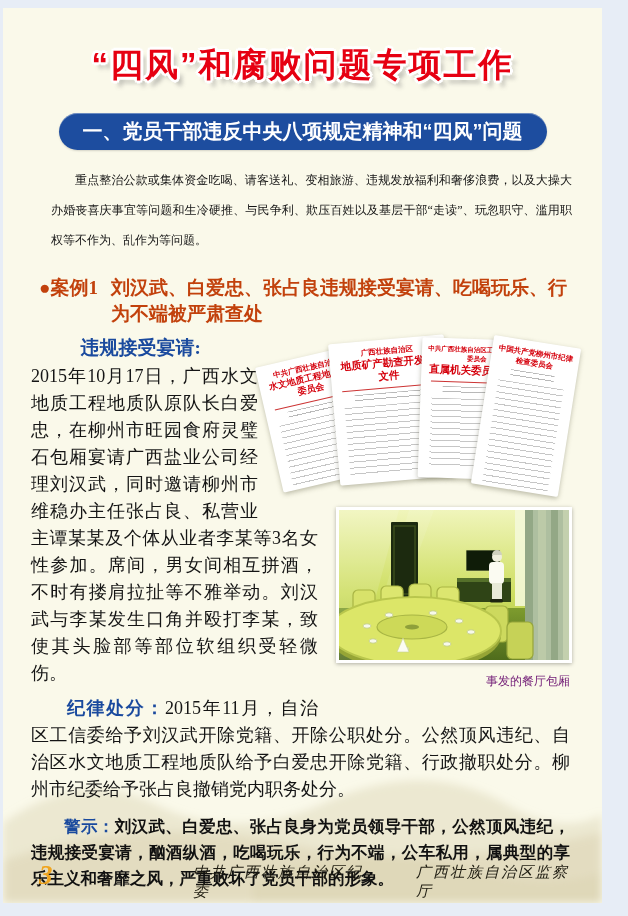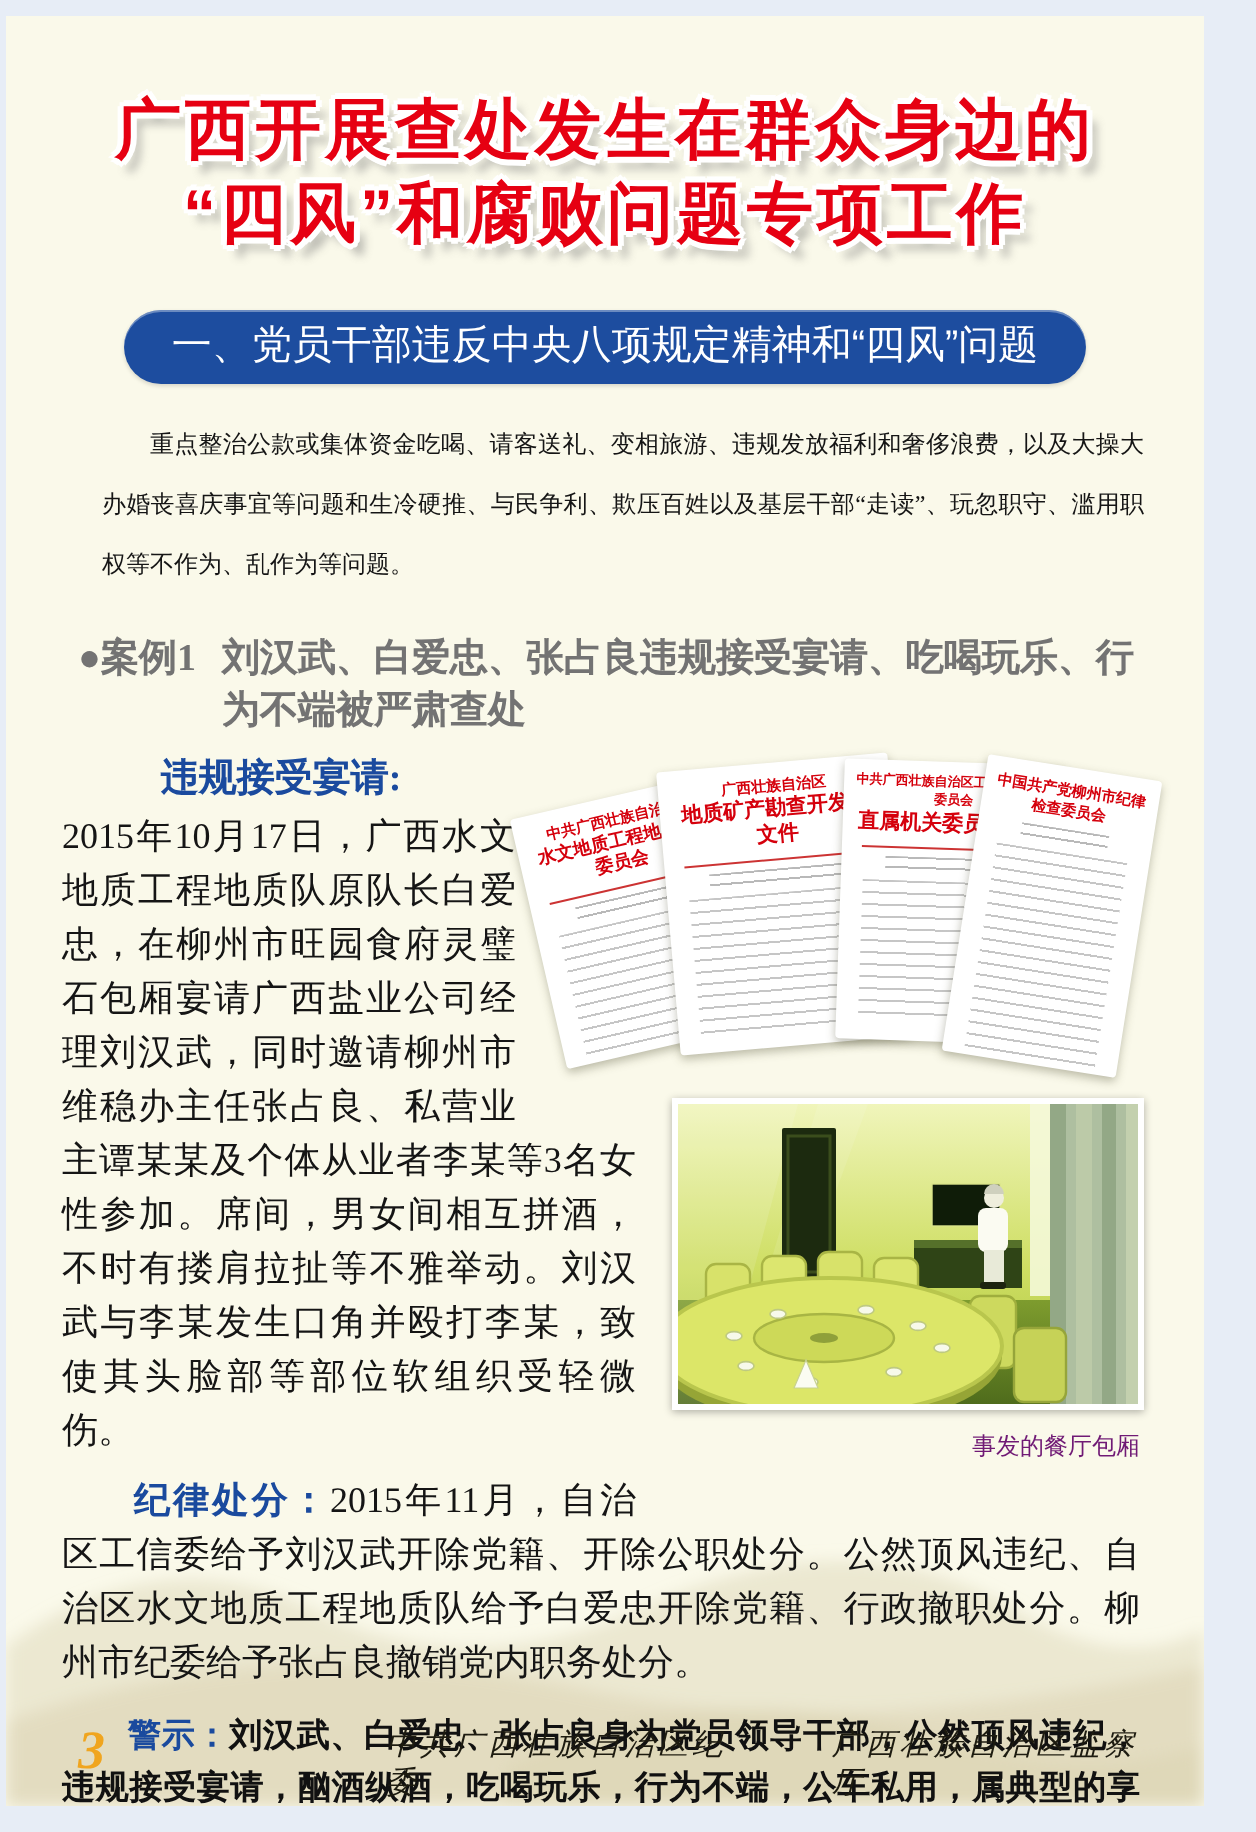--- a/index.html
+++ b/index.html
@@ -23,32 +23,32 @@
     text-shadow:
       -3px 0 0 #fff,3px 0 0 #fff,0 -3px 0 #fff,0 3px 0 #fff,
       -2px -2px 0 #fff,2px -2px 0 #fff,-2px 2px 0 #fff,2px 2px 0 #fff,
       5px 6px 4px rgba(110,110,110,.45);
     position:relative;z-index:2;
   }
   .banner{
     margin:27px auto 0;width:fit-content;
     background:#1d4d9f;color:#ffffff;
     font-family:"Liberation Sans","DejaVu Sans",sans-serif;
-    font-weight:normal;font-size:20px;line-height:1;
+    font-weight:bold;font-size:20px;line-height:1;
     padding:8px 24px 9px;border-radius:19px;
     box-shadow:inset 0 1px 0 rgba(255,255,255,.35), 0 1px 2px rgba(0,0,0,.15);
     position:relative;z-index:2;
   }
   .intro{
     margin:15px 30px 0 48px;font-size:12px;line-height:30px;color:#151515;
     text-align:justify;text-indent:2em;position:relative;z-index:2;
   }
   .case-title{
     margin:20px 26px 0 36px;display:flex;gap:13px;
-    color:#737373;font-weight:bold;font-size:19px;line-height:26px;
+    color:#c2410c;font-weight:bold;font-size:19px;line-height:26px;
     position:relative;z-index:2;
   }
   .case-title .num{white-space:nowrap;}
   .case-body{
     margin:8px 32px 0 28px;font-size:18px;line-height:27px;color:#151515;
     position:relative;z-index:2;
   }
   .fact-label{
     display:block;color:#1a4a9e;font-weight:bold;font-size:19px;line-height:26px;
     padding-left:2.6em;
@@ -119,21 +119,20 @@
       </filter>
     </defs>
     <g filter="url(#soft)">
       <path d="M0,120 Q80,62 160,105 Q240,140 330,96 Q430,55 510,105 Q560,132 599,112 L599,200 L0,200 Z" fill="#d6cca8" opacity="0.38"></path>
       <path d="M0,158 Q140,108 290,142 Q420,170 599,130 L599,200 L0,200 Z" fill="#cdc29a" opacity="0.32"></path>
       <path d="M250,180 Q360,130 470,168 Q540,188 599,170 L599,200 L250,200 Z" fill="#d9d0b0" opacity="0.4"></path>
     </g>
   </svg>
 
   <div class="main-title">
-    <div>广西开展查处发生在群众身边的</div>
     <div>“四风”和腐败问题专项工作</div>
   </div>
 
   <div class="banner">一、党员干部违反中央八项规定精神和“四风”问题</div>
 
   <p class="intro">重点整治公款或集体资金吃喝、请客送礼、变相旅游、违规发放福利和奢侈浪费，以及大操大办婚丧喜庆事宜等问题和生冷硬推、与民争利、欺压百姓以及基层干部“走读”、玩忽职守、滥用职权等不作为、乱作为等问题。</p>
 
   <div class="case-title">
     <span class="num">●案例1</span>
     <span class="txt">刘汉武、白爱忠、张占良违规接受宴请、吃喝玩乐、行为不端被严肃查处</span>

